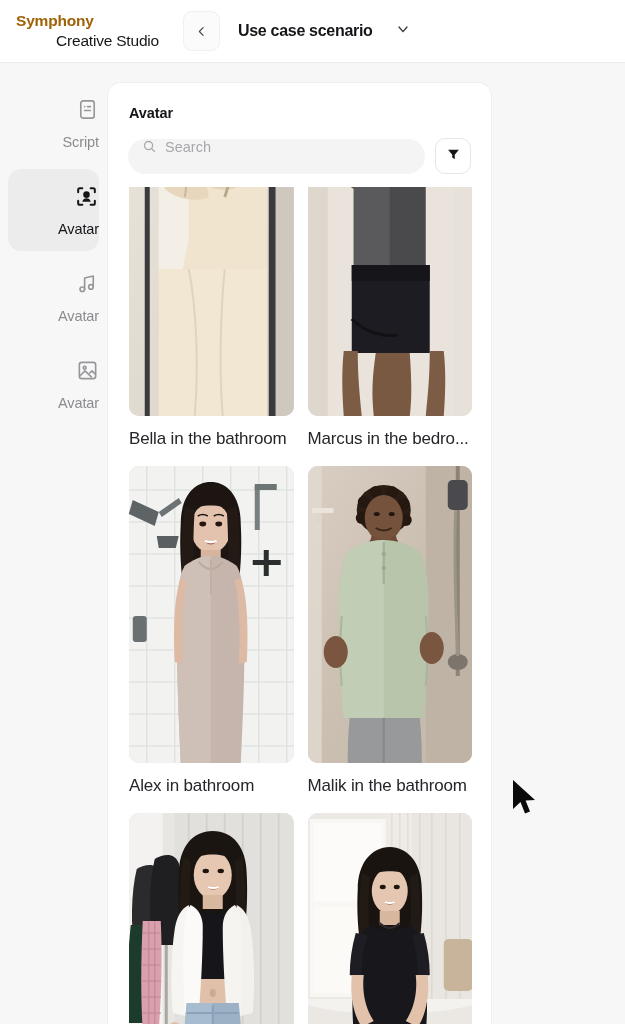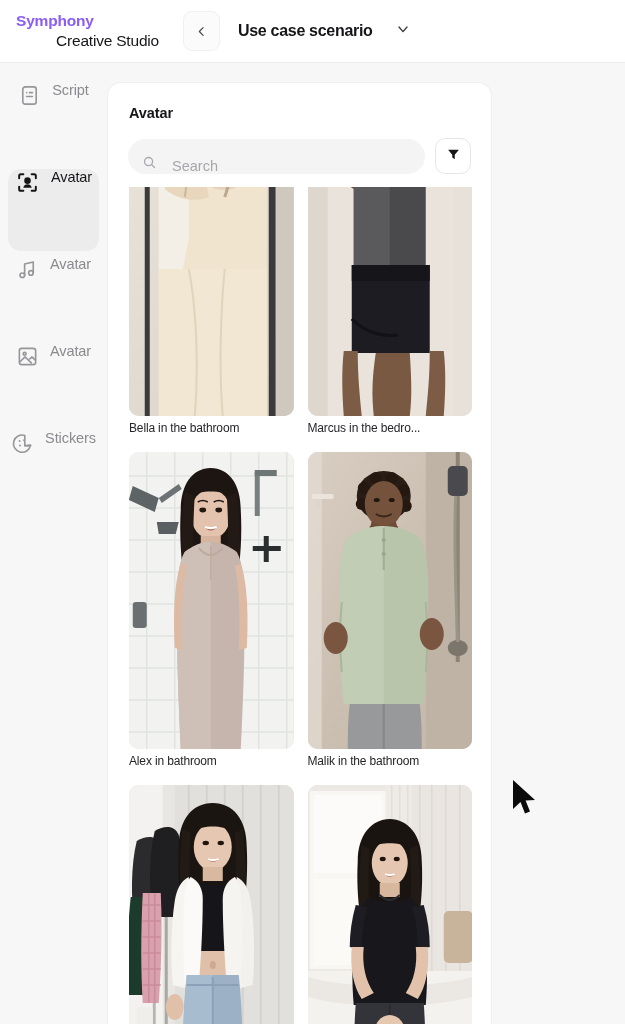--- a/index.html
+++ b/index.html
@@ -31,21 +31,21 @@
     align-items: center;
   }
   .brand {
     margin-left: 16px;
     line-height: 1.28;
     white-space: nowrap;
   }
   .brand-line1 {
     font-size: 15.5px;
     font-weight: 700;
-    color: #8b5cf6;
+    color: #a16207;
     letter-spacing: -0.2px;
   }
   .brand-line2 {
     font-size: 15.5px;
     font-weight: 400;
     color: #16161a;
     letter-spacing: -0.2px;
     margin-left: 40px;
   }
   .back-btn {
@@ -84,22 +84,22 @@
     height: 961px;
     background: #f7f7f7;
     padding-top: 19px;
   }
   .rail-item {
     width: 91px;
     margin: 0 auto 5px auto;
     height: 82px;
     border-radius: 13px;
     display: flex;
-    flex-direction: row;
-    align-items: flex-start;
+    flex-direction: column;
+    align-items: flex-end;
     justify-content: center;
     gap: 11px;
     cursor: pointer;
     background: transparent;
   }
   .rail-item.active { background: #ececec; }
   .rail-icon { height: 26px; display:flex; align-items:center; justify-content:center; }
   .rail-label {
     font-size: 14.5px;
     color: #8b8b8f;
@@ -131,23 +131,23 @@
     align-items: center;
     gap: 10px;
     margin: 17px 20px 0 20px;
   }
   .search-box {
     flex: 1;
     height: 35px;
     background: #f4f4f5;
     border-radius: 18px;
     display: flex;
-    align-items: flex-end;
+    align-items: flex-start;
     padding: 0 14px;
-    gap: 15px;
+    gap: 8px;
     cursor: text;
   }
   .search-input {
     border: none;
     outline: none;
     background: transparent;
     font-family: "Liberation Sans", sans-serif;
     font-size: 14.5px;
     color: #9a9a9e;
     width: 100%;
@@ -187,23 +187,23 @@
   .card { cursor: pointer; }
   .thumb {
     width: 100%;
     height: 297px;
     border-radius: 10px;
     overflow: hidden;
     position: relative;
     background: #ddd;
   }
   .card-label {
-    margin-top: 5px;
+    margin-top: 13px;
     margin-bottom: 11px;
-    font-size: 12px;
+    font-size: 17px;
     color: #25252a;
     letter-spacing: -0.15px;
     white-space: nowrap;
     overflow: hidden;
     text-overflow: ellipsis;
     text-align: left;
   }
   .watermark {
     position: absolute;
     left: 8px; top: 34px;
@@ -296,32 +296,20 @@
         <svg width="23" height="23" viewBox="0 0 24 24" fill="none" stroke="#97979b" stroke-width="1.7" stroke-linecap="round" stroke-linejoin="round">
           <rect x="3.5" y="3.5" width="17" height="17" rx="2.6"></rect>
             <circle cx="9" cy="9.2" r="1.5"></circle>
             <path d="M4.2 17.5 9.4 12.4l6.6 6.3"></path>
             <path d="M14.3 14.6l2.3-2.2 3.6 3.4"></path>
         </svg>
       </span>
       <span class="rail-label">Avatar</span>
     </div>
 
-    <div class="rail-item">
-      <span class="rail-icon">
-        <svg width="23" height="23" viewBox="0 0 24 24" fill="none" stroke="#97979b" stroke-width="1.7" stroke-linecap="round" stroke-linejoin="round">
-          <path d="M14.4 3.6A9 9 0 1 0 20.4 14l-6 .4z"></path>
-            <path d="M14.4 14.4 20.4 14"></path>
-          <circle cx="9" cy="9.4" r="1" fill="#97979b" stroke="none"></circle>
-            <circle cx="13.6" cy="8.6" r="1" fill="#97979b" stroke="none"></circle>
-            <circle cx="9.4" cy="14" r="1" fill="#97979b" stroke="none"></circle>
-        </svg>
-      </span>
-      <span class="rail-label">Stickers</span>
-    </div>
   </div>
 
   <div class="panel">
 
     <div class="panel-title">Avatar</div>
 
     <div class="search-row">
       <div class="search-box">
         <span>
           <svg width="15" height="15" viewBox="0 0 24 24" fill="none" stroke="#a9a9ad" stroke-width="2.1" stroke-linecap="round">

